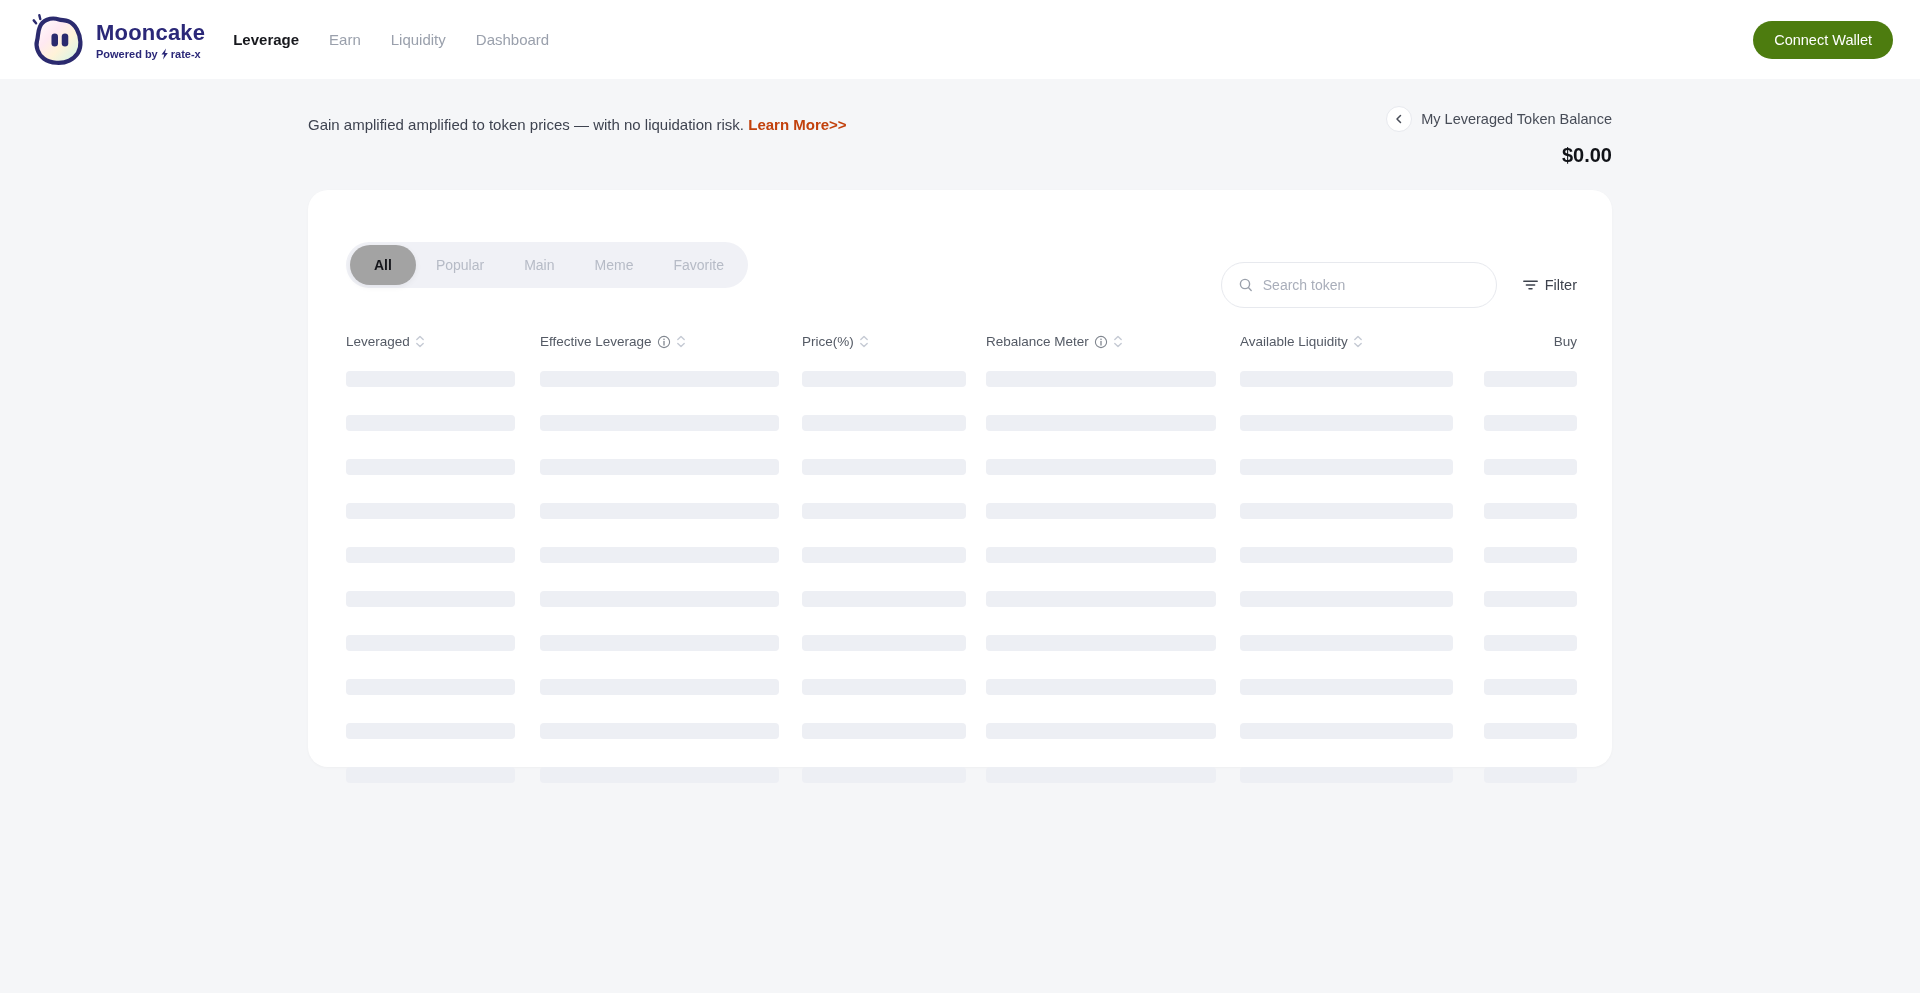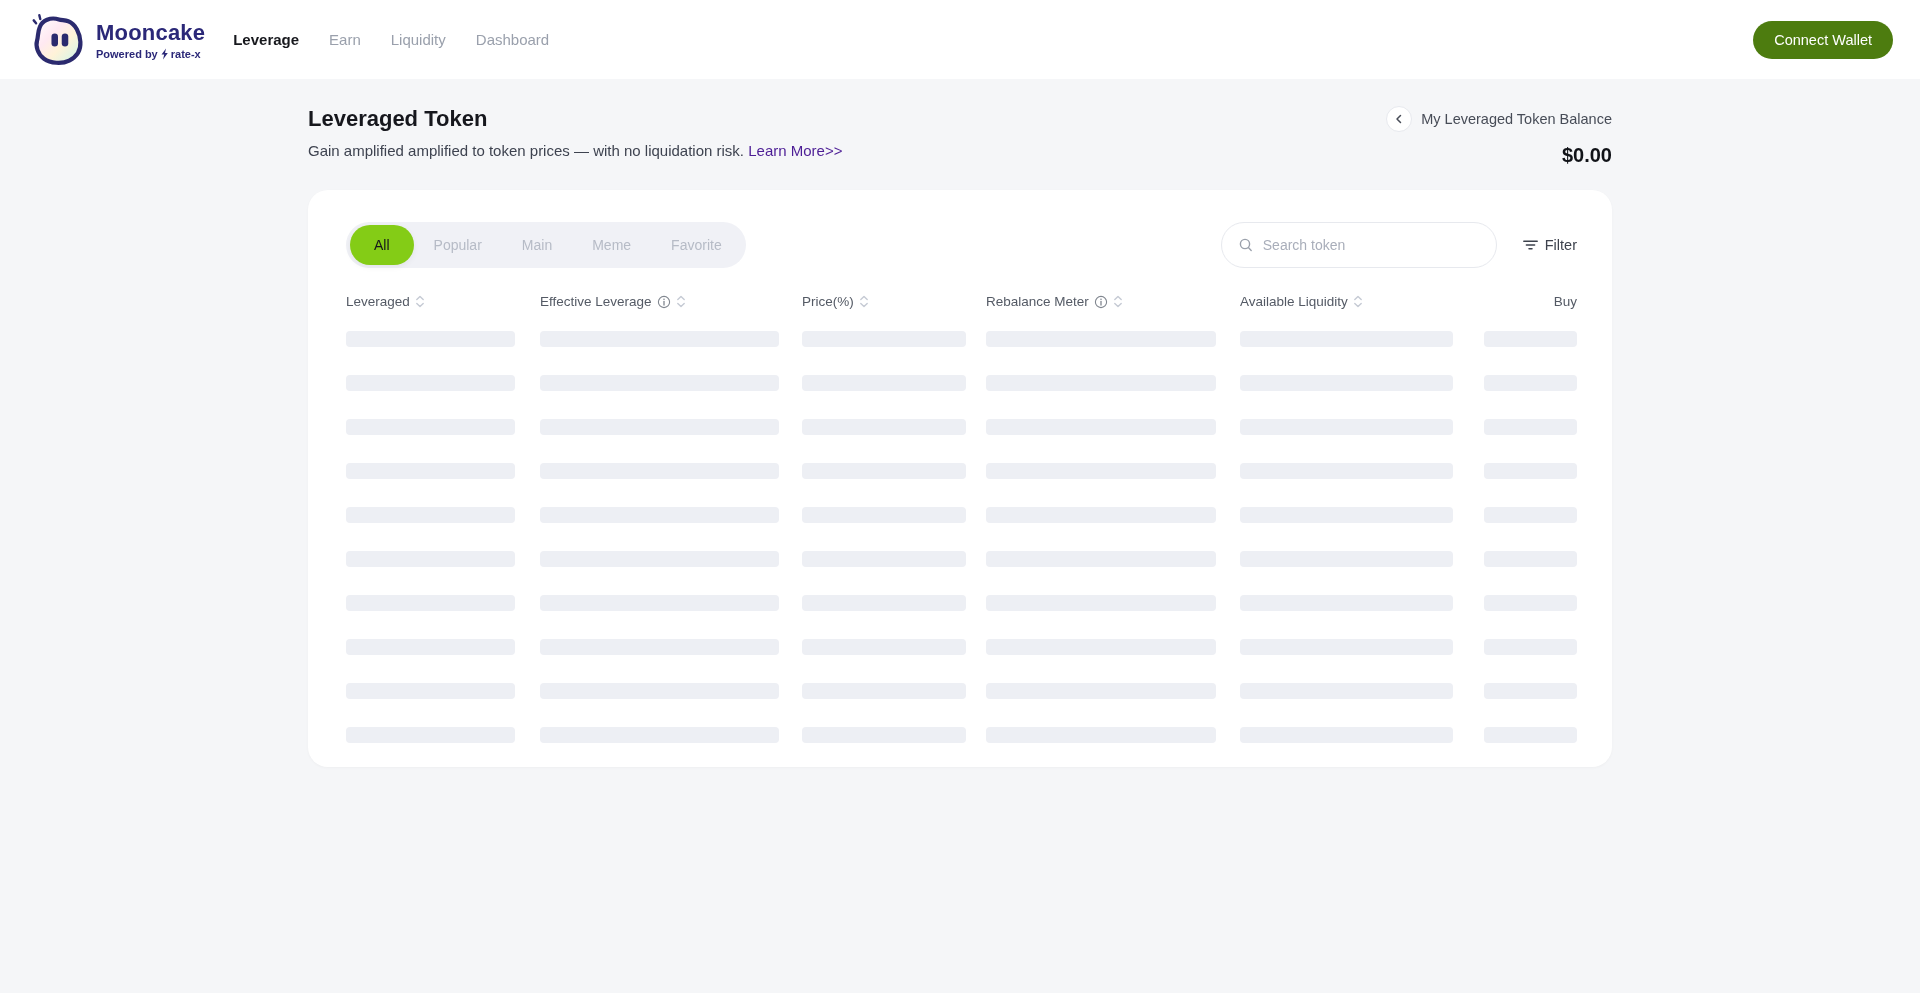--- a/index.html
+++ b/index.html
@@ -29,21 +29,21 @@
     margin-left:auto; height:38px; padding:0 21px;
     border:none; border-radius:19px; background:#4d7c0f;
     color:#ffffff; font-size:14.5px; font-family:inherit; cursor:pointer;
   }
 
   
   .main { width:1304px; margin:27px auto 0; }
   .page-head { display:flex; justify-content:space-between; align-items:flex-start; }
   .page-title { font-size:22px; font-weight:700; color:#16171d; }
   .page-subtitle { margin-top:10px; font-size:15px; color:#3e4350; }
-  .learn-more { color:#4c1d95; font-weight:400; cursor:pointer; }
+  .learn-more { color:#c2410c; font-weight:700; cursor:pointer; }
   .balance { text-align:right; }
   .balance-row { display:flex; align-items:center; justify-content:flex-end; gap:9px; }
   .chev-circle {
     width:26px; height:26px; border-radius:50%;
     background:#fff; border:1px solid #e7e9ee;
     display:flex; align-items:center; justify-content:center; cursor:pointer;
   }
   .balance-label { font-size:14.5px; color:#474c57; }
   .balance-value { margin-top:12px; font-size:20px; font-weight:700; color:#111318; }
 
@@ -59,24 +59,24 @@
     display:inline-flex; align-items:center;
     height:46px; padding:0 4px;
     background:#f0f1f6; border-radius:23px;
   }
   .tab {
     height:40px; padding:0 20px; border-radius:20px;
     display:flex; align-items:center;
     font-size:14px; color:#b6bbc6; cursor:pointer; white-space:nowrap;
   }
   .tab.active {
-    background:#84cc16; color:#15161b; font-weight:400;
+    background:#a3a3a3; color:#15161b; font-weight:700;
     padding:0 24px; box-shadow:0 2px 6px rgba(17,20,30,.06);
   }
-  .toolbar-right { display:flex; align-items:center; gap:26px; }
+  .toolbar-right { display:flex; align-items:center; gap:26px;margin-top:40px; }
   .search-box {
     width:276px; height:46px;
     border:1px solid #e7e9ee; border-radius:23px; background:#fff;
     display:flex; align-items:center; gap:9px; padding:0 12px 0 16px;
   }
   .search-box input {
     flex:1; border:none; outline:none; background:transparent;
     font-size:14px; color:#23262d; font-family:inherit;
   }
   .search-box input::placeholder { color:#a9aeba; }
@@ -148,21 +148,20 @@
     <span class="nav-item">Dashboard</span>
   </nav>
 
   <button class="connect-btn">Connect Wallet</button>
 </header>
 
 <main class="main">
 
   <div class="page-head">
     <div>
-      <h1 class="page-title">Leveraged Token</h1>
       <p class="page-subtitle">
         <span>Gain amplified amplified to token prices — with no liquidation risk.</span>
         <span class="learn-more">Learn More&gt;&gt;</span>
       </p>
     </div>
 
     <div class="balance">
       <div class="balance-row">
         <span class="chev-circle">
           <svg width="12" height="12" viewBox="0 0 12 12">

